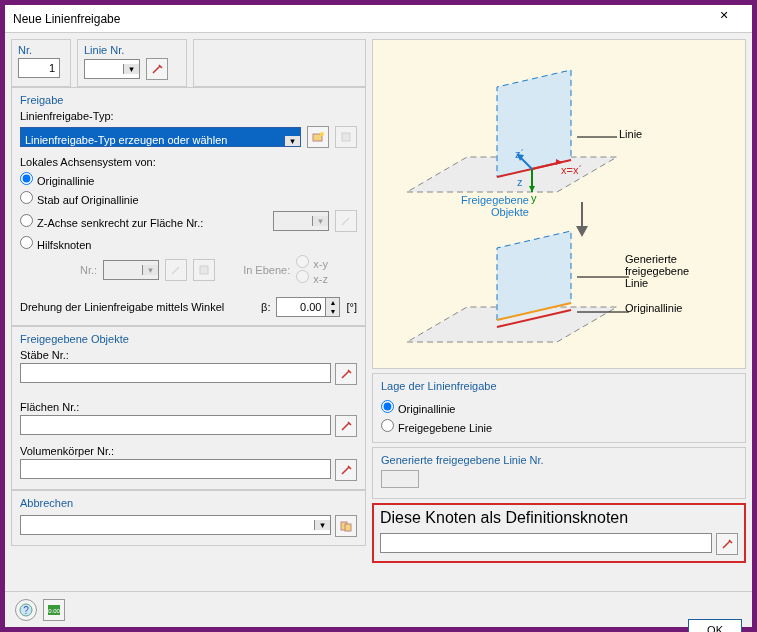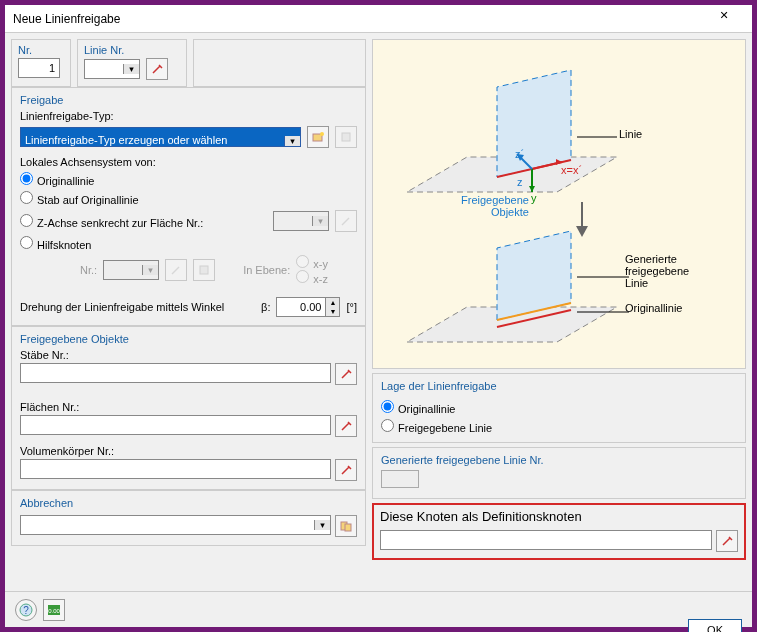--- a/index.html
+++ b/index.html
@@ -264,21 +264,21 @@
             <label><input type="radio" name="lg" style=""><span>Freigegebene Linie</span></label>
           </div>
       </div>
 
       <div class="group">
         <div class="group-header">Generierte freigegebene Linie Nr.</div>
         <span class="smallbox"></span>
       </div>
 
       <div class="highlight-box">
-        <div style="font-size:13px;padding-bottom:4px">Diese Knoten als Definitionsknoten</div>
+        <div style="font-size:16px;padding-bottom:4px">Diese Knoten als Definitionsknoten</div>
         <div class="field-row">
           <input class="text-input" style="">
           <span class="iconbtn">
               <svg width="12" height="12">
                 <path d="M2 10 L9 3 M8 2 L11 5" stroke="#c33" stroke-width="1.5" fill="none"></path>
               </svg>
             </span>
         </div>
       </div>
     </div>

